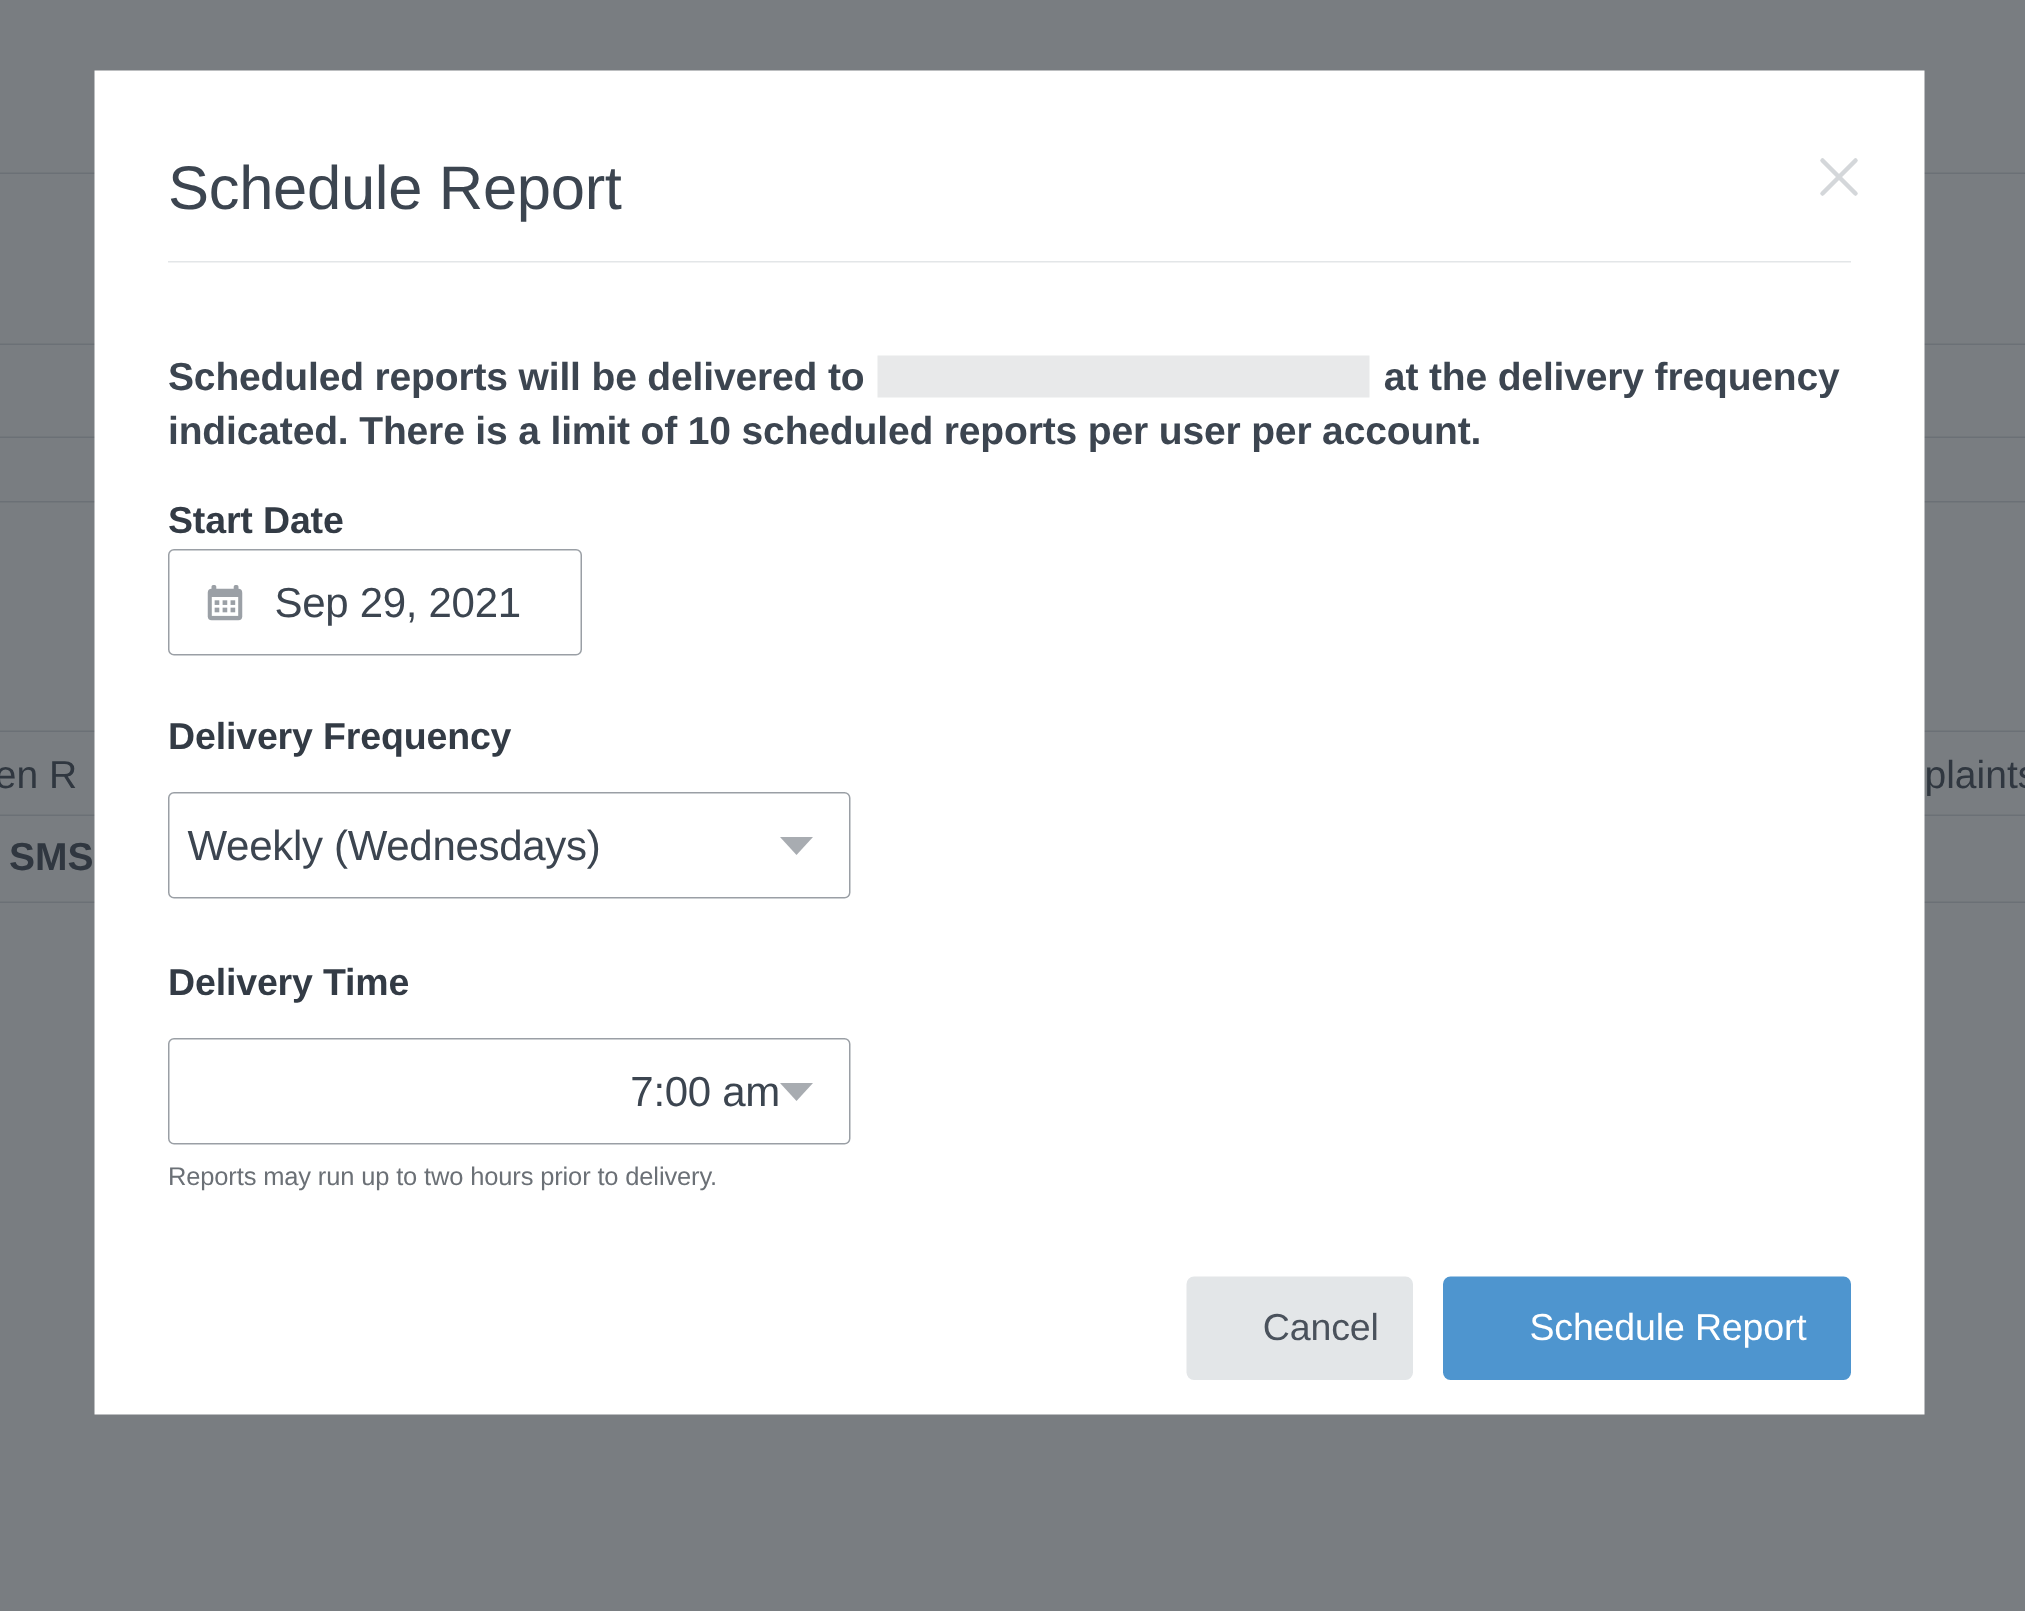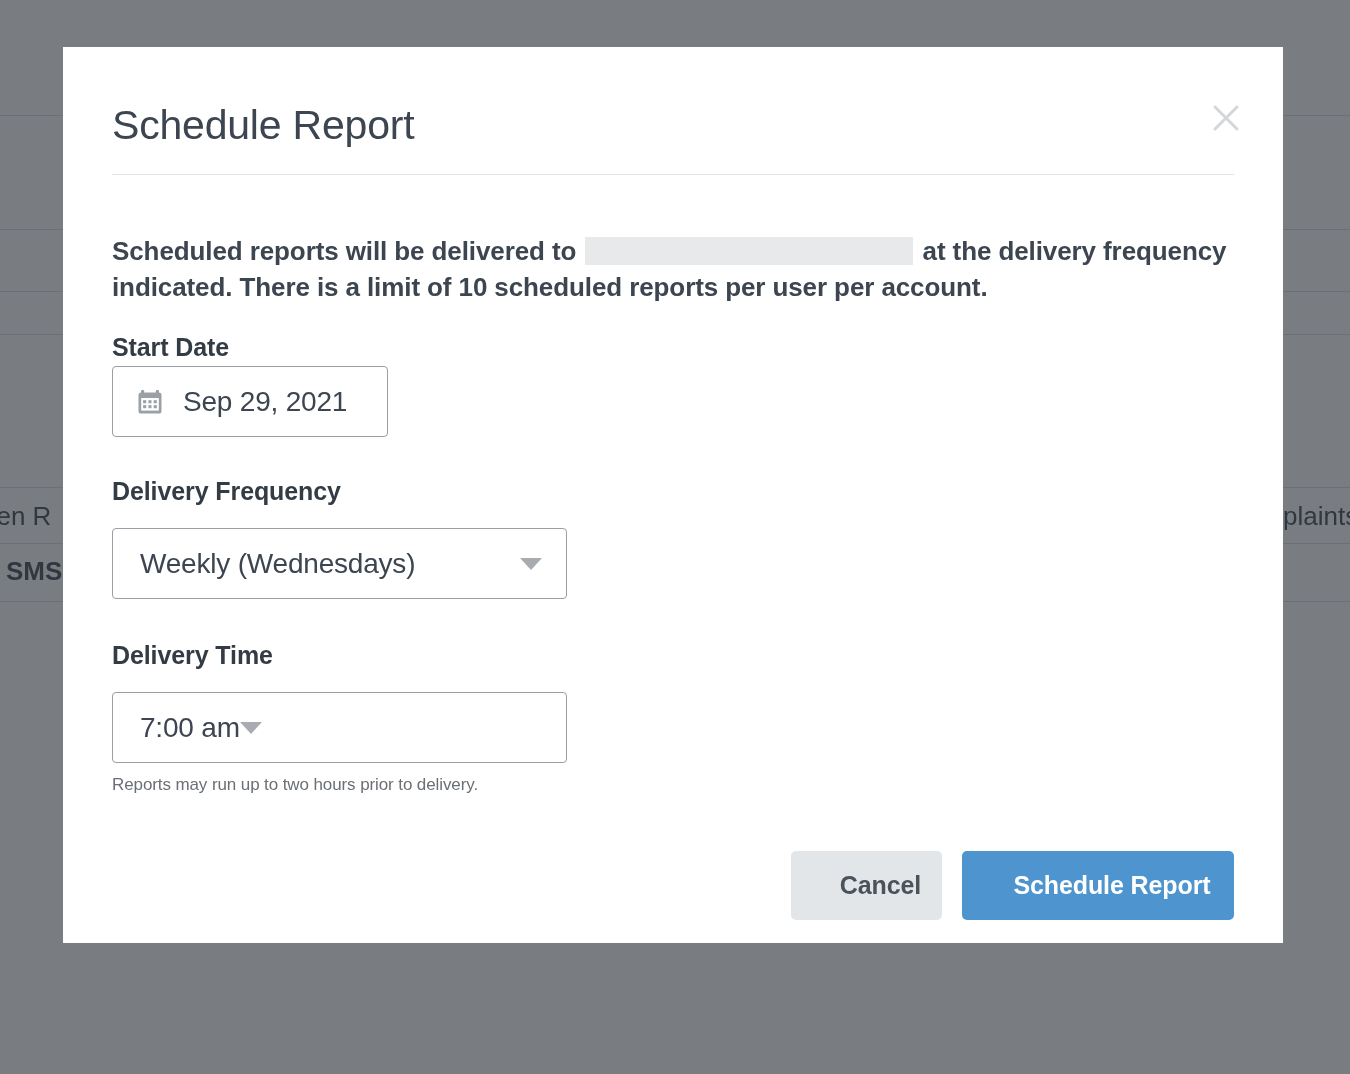--- a/index.html
+++ b/index.html
@@ -165,30 +165,30 @@
   .control-date {
     top: 319px;
     width: 276px;
     height: 71px;
     padding-left: 24px;
   }
   .control-select {
     top: 481px;
     width: 455px;
     height: 71px;
-    padding: 0 18px 0 27px;
+    padding: 0 18px 0 12px;
     justify-content: space-between;
     cursor: pointer;
   }
   .control-time {
     top: 645px;
     width: 455px;
     height: 71px;
     padding: 0 18px 0 27px;
-    justify-content: flex-start;
+    justify-content: flex-end;
     cursor: pointer;
   }
   .control-value {
     font-size: 28px;
     color: #3c4550;
     letter-spacing: -0.2px;
   }
   .cal-icon {
     width: 26px;
     height: 26px;
@@ -220,21 +220,21 @@
     right: 49px;
     top: 804px;
     display: flex;
     gap: 20px;
   }
   .btn {
     border: none;
     border-radius: 5px;
     font-family: "Liberation Sans", sans-serif;
     font-size: 25px;
-    font-weight: bold;
+    font-weight: normal;
     cursor: pointer;
     letter-spacing: -0.1px;
     padding-left: 34px;
   }
   .btn-cancel {
     width: 151px;
     height: 69px;
     background: #e3e6e8;
     color: #4a525c;
   }

